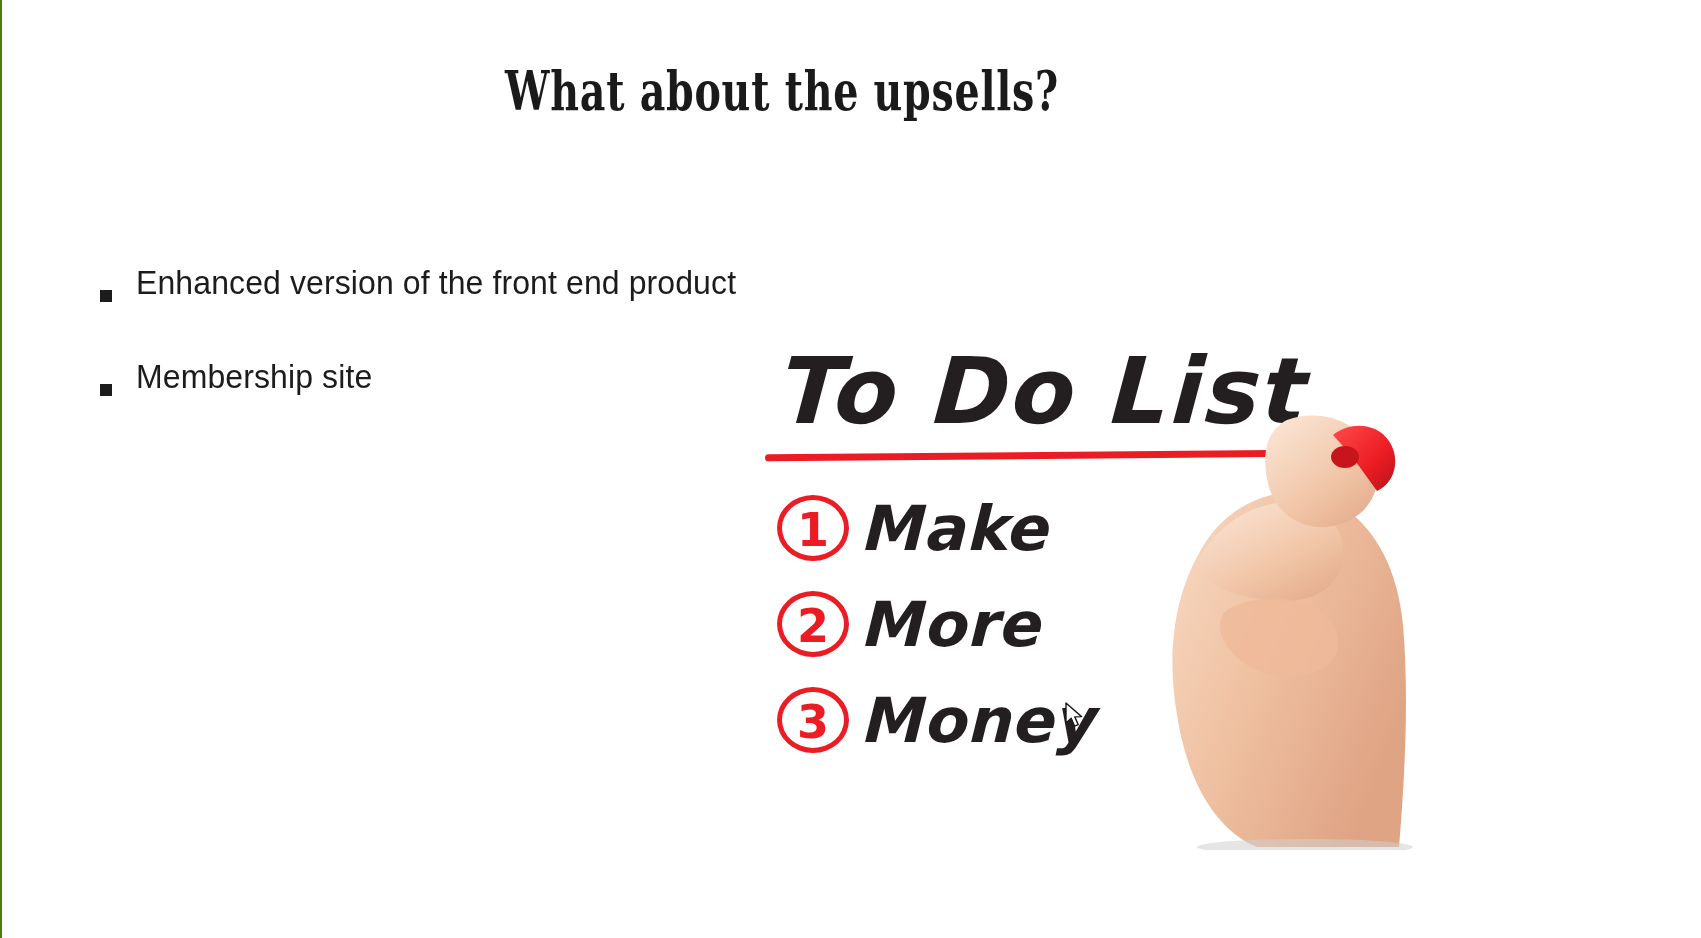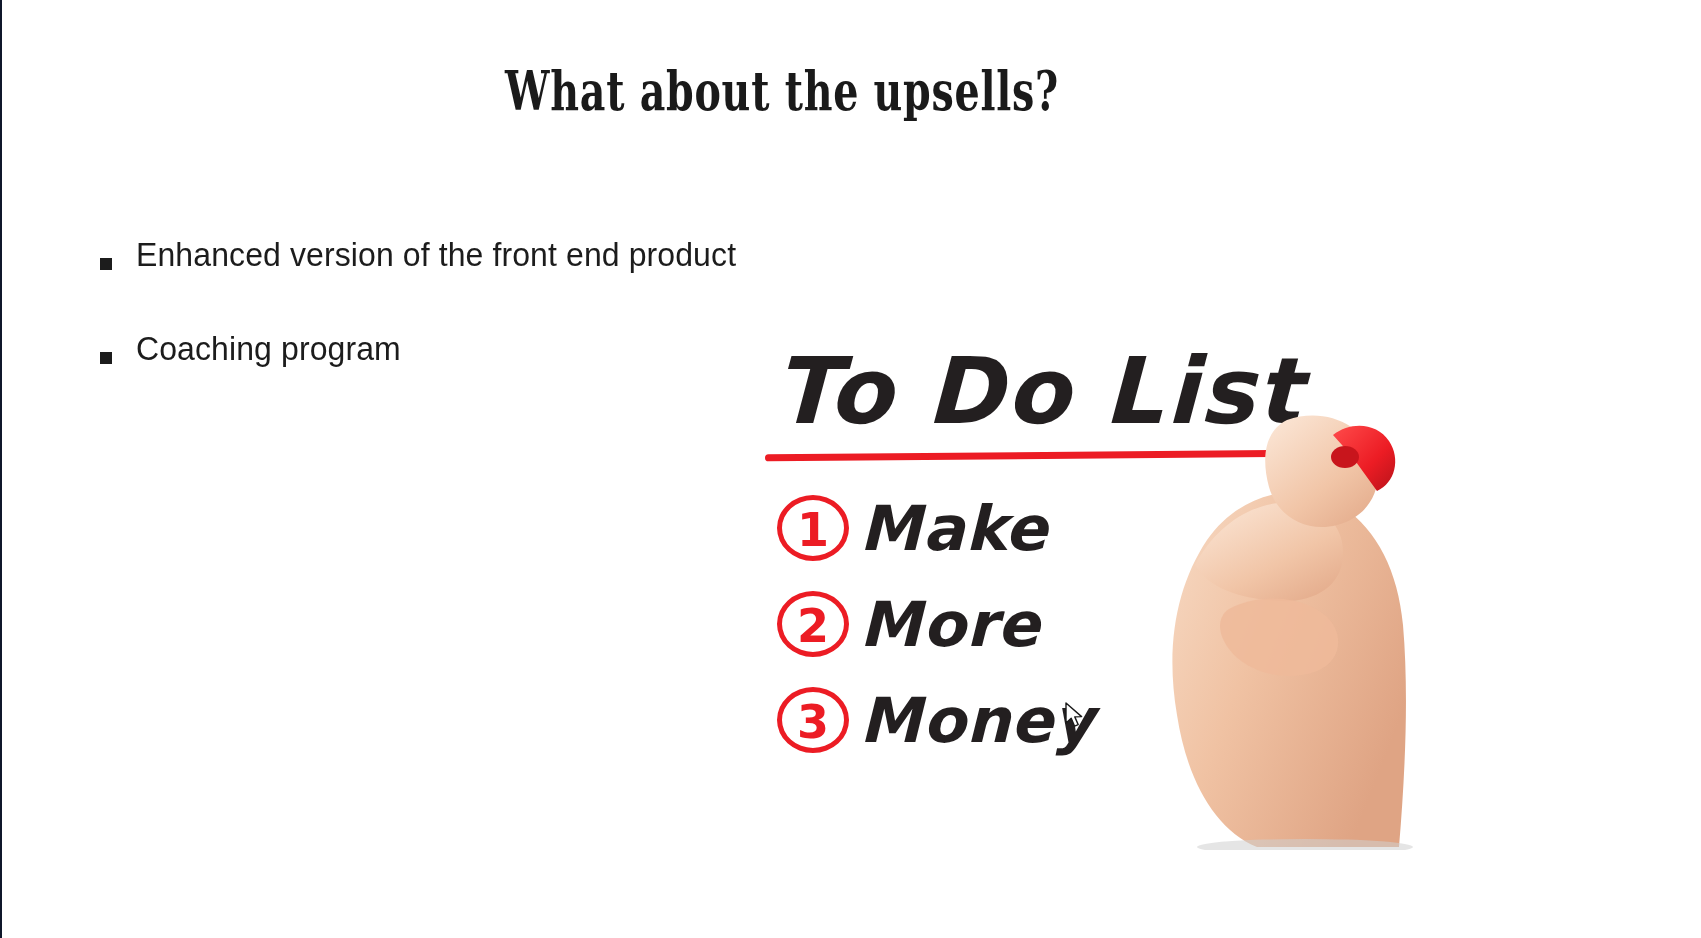--- a/index.html
+++ b/index.html
@@ -16,21 +16,21 @@
     -webkit-font-smoothing: antialiased;
   }
 
   
   .slide {
     position: relative;
     width: 1701px;
     height: 938px;
     background: #ffffff;
     box-sizing: border-box;
-    border-left: 2px solid #0f172a;
+    border-left: 2px solid #4d7c0f;
     overflow: hidden;
   }
 
   
   .slide-title {
     position: absolute;
     left: 0;
     top: 62px;
     width: 1560px;
     text-align: center;
@@ -50,21 +50,21 @@
     position: absolute;
     left: 98px;
     top: 208px;
     width: 800px;
     list-style: none;
     margin: 0;
     padding: 0;
   }
   .bullet-item {
     display: flex;
-    align-items: center;
+    align-items: flex-end;
     height: 94px;
   }
   .bullet-marker {
     flex: 0 0 auto;
     width: 12px;
     height: 12px;
     background: #1c1c1c;
     margin-top: 17px;
     margin-right: 24px;
   }
@@ -179,26 +179,26 @@
 
   <div class="slide-title">What about the upsells?</div>
 
   <ul class="bullet-list">
 
     <li class="bullet-item">
       <span class="bullet-marker"></span>
       <span class="bullet-text">Enhanced version of the front end product</span>
     </li>
 
-
-
     <li class="bullet-item">
       <span class="bullet-marker"></span>
-      <span class="bullet-text">Coaching program</span>
+      <span class="bullet-text">Membership site</span>
     </li>
+
+
 
   </ul>
 
   <div class="todo-art">
 
     <div class="todo-heading">To Do List</div>
 
     <div class="todo-underline"></div>
 
     <div class="todo-rows">

